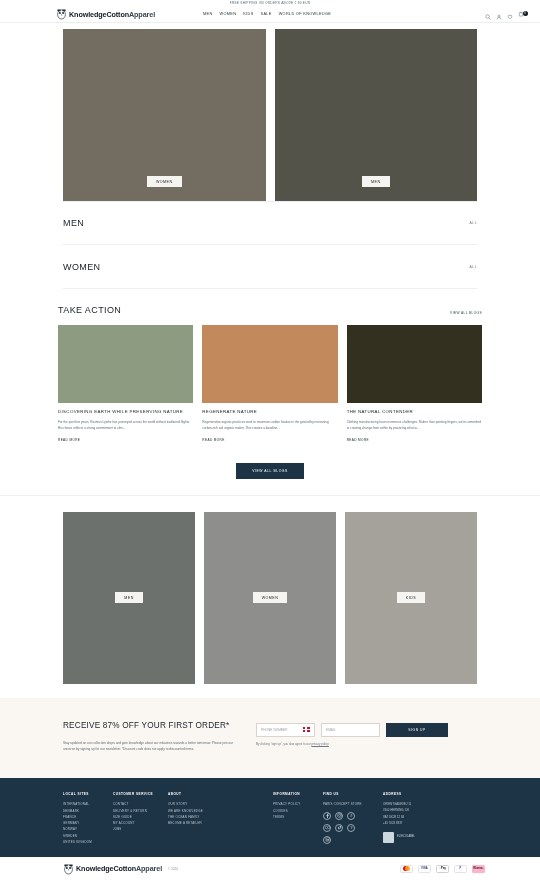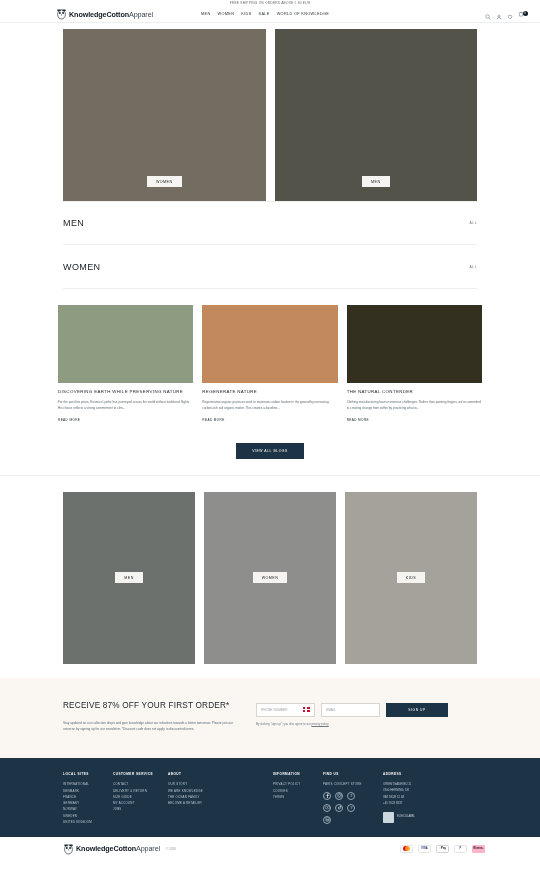--- a/index.html
+++ b/index.html
@@ -21,21 +21,21 @@
 
   
   .header {
     height: 17px; background:#fff; display:flex; align-items:center;
     padding: 0 8px 0 56px; border-bottom:1px solid #eceeef; position:relative;
   }
   .brand { display:flex; align-items:center; gap:2px; }
   .owl { width: 11px; height: 12px; position:relative; flex:0 0 auto; }
   .brand-text { font-size: 7.2px; letter-spacing:-.1px; white-space:nowrap; }
   .brand-text b { font-weight: 700; color:#101820; }
-  .brand-text span.light { font-weight: 400; color:#3a454d; }
+  .brand-text span.light { font-weight: 700; color:#3a454d; }
   .nav { display:flex; gap:7px; margin-left: 48px; }
   .nav a { font-size:3.8px; letter-spacing:.35px; color:#2a343c; text-decoration:none; white-space:nowrap; }
   .header-icons { margin-left:auto; display:flex; align-items:center; gap:5px; padding-right:8px;}
   .hicon { width:6px;height:6px; display:block; color:#3a454d;}
   .cart-wrap{ position:relative; display:flex; align-items:center;}
   .cart-badge{
     position:absolute; right:-3.5px; top:-0.5px; width:5px;height:5px;border-radius:50%;
     background:#101820;color:#fff;font-size:3px;display:flex;align-items:center;justify-content:center;
   }
 
@@ -234,20 +234,24 @@
       <div class="cat-title">MEN</div>
       <a href="#" class="cat-all">ALL</a>
     </div>
     <div class="cat-row">
       <div class="cat-title">WOMEN</div>
       <a href="#" class="cat-all">ALL</a>
     </div>
   </div>
 
   <div class="take-action">
+    <div class="ta-head">
+      <div class="ta-title">TAKE ACTION</div>
+      <a href="#" class="ta-viewall">VIEW ALL BLOGS</a>
+    </div>
 
     <div class="blog-grid">
       <div class="blog-card">
         <div class="blog-img g1"></div>
         <div class="blog-title">DISCOVERING EARTH WHILE PRESERVING NATURE</div>
         <div class="blog-body">For the past five years, Rasmus Lytzhe has journeyed across the world without traditional flights. His choice reflects a strong commitment to clim...</div>
         <a href="#" class="blog-more">READ MORE</a>
       </div>
       <div class="blog-card">
         <div class="blog-img g2"></div>

